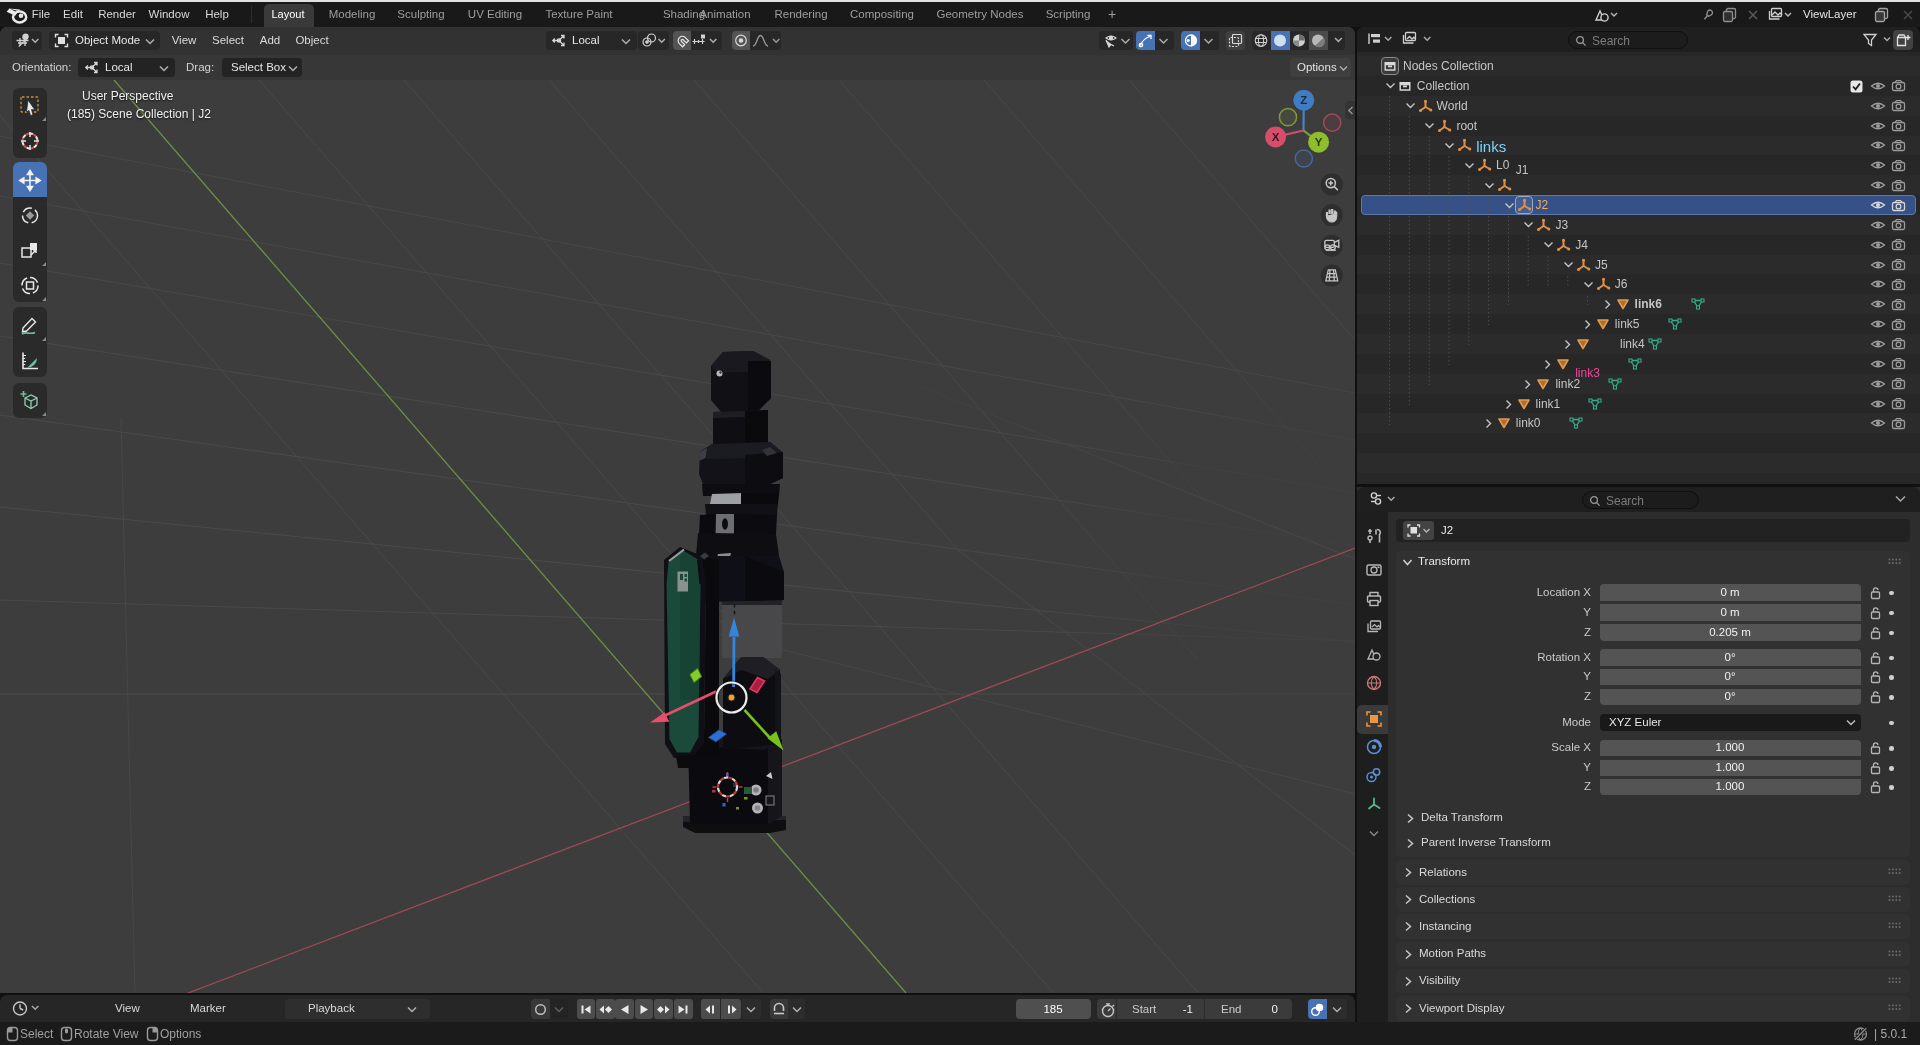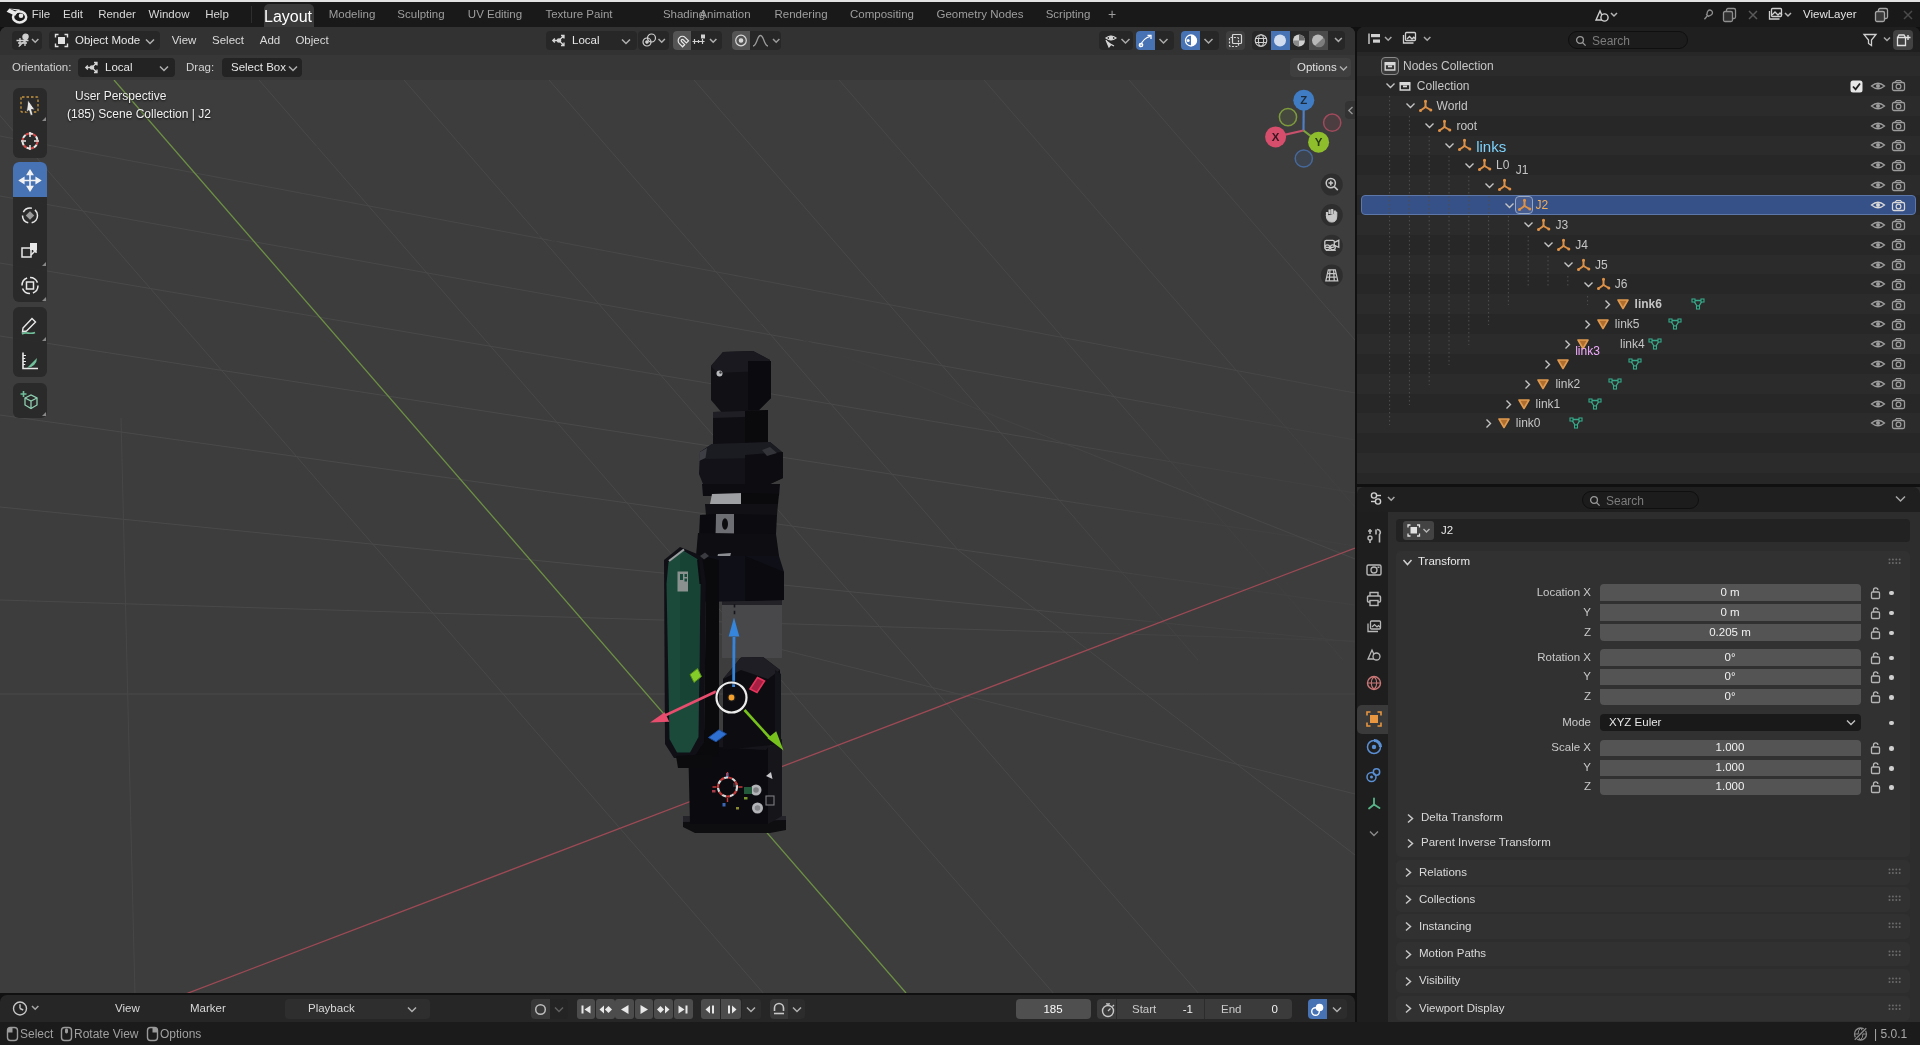--- a/index.html
+++ b/index.html
@@ -16,21 +16,21 @@
 <path d="M0.6,5.8 L9.2,9.8 L11.4,6.4 L3.4,2.6 Z" fill="#e9e9e9"></path>
 <path d="M2.8,2.6 L13.2,5.2 L13.8,3.4" fill="#e9e9e9"></path>
 </svg>
 <div class="txt" style="left:41px;top:8px;transform:translateX(-50%) translateZ(0);font-size:11.5px;color:#d8d8d8;">File</div>
 <div class="txt" style="left:73px;top:8px;transform:translateX(-50%) translateZ(0);font-size:11.5px;color:#d8d8d8;">Edit</div>
 <div class="txt" style="left:117px;top:8px;transform:translateX(-50%) translateZ(0);font-size:11.5px;color:#d8d8d8;">Render</div>
 <div class="txt" style="left:169px;top:8px;transform:translateX(-50%) translateZ(0);font-size:11.5px;color:#d8d8d8;">Window</div>
 <div class="txt" style="left:217px;top:8px;transform:translateX(-50%) translateZ(0);font-size:11.5px;color:#d8d8d8;">Help</div>
 <div class="ab" style="left:251px;top:6px;width:1px;height:17px;background:#2e2e2e;"></div>
 <div class="ab" style="left:264px;top:4px;width:50px;height:23px;background:#3a3a3a;border-radius:5px 5px 0 0;"></div>
-<div class="txt" style="left:288px;top:8px;transform:translateX(-50%) translateZ(0);font-size:16px;color:#ffffff;">Layout</div>
+<div class="txt" style="left:288px;top:8px;transform:translateX(-50%) translateZ(0);font-size:11px;color:#ffffff;">Layout</div>
 <div class="txt" style="left:352px;top:8px;transform:translateX(-50%) translateZ(0);font-size:11.5px;color:#9e9e9e;">Modeling</div>
 <div class="txt" style="left:421px;top:8px;transform:translateX(-50%) translateZ(0);font-size:11.5px;color:#9e9e9e;">Sculpting</div>
 <div class="txt" style="left:495px;top:8px;transform:translateX(-50%) translateZ(0);font-size:11.5px;color:#9e9e9e;">UV Editing</div>
 <div class="txt" style="left:579px;top:8px;transform:translateX(-50%) translateZ(0);font-size:11.5px;color:#9e9e9e;">Texture Paint</div>
 <div class="txt" style="left:655px;top:8px;transform:translateX(-50%) translateZ(0);font-size:11.5px;color:#9e9e9e;margin-left:29px;">Shading</div>
 <div class="txt" style="left:725px;top:8px;transform:translateX(-50%) translateZ(0);font-size:11.5px;color:#9e9e9e;">Animation</div>
 <div class="txt" style="left:801px;top:8px;transform:translateX(-50%) translateZ(0);font-size:11.5px;color:#9e9e9e;">Rendering</div>
 <div class="txt" style="left:882px;top:8px;transform:translateX(-50%) translateZ(0);font-size:11.5px;color:#9e9e9e;">Compositing</div>
 <div class="txt" style="left:980px;top:8px;transform:translateX(-50%) translateZ(0);font-size:11.5px;color:#9e9e9e;">Geometry Nodes</div>
 <div class="txt" style="left:1068px;top:8px;transform:translateX(-50%) translateZ(0);font-size:11.5px;color:#9e9e9e;">Scripting</div>
@@ -355,21 +355,21 @@
 <div class="ab" style="left:222px;top:57.5px;width:80px;height:19px;background:#232323;border-radius:4px;"></div>
 <div class="txt" style="left:231px;top:60.5px;font-size:11.5px;color:#e6e6e6;">Select Box</div>
 <svg class="ab" style="left:287px;top:64.5px;" width="12" height="8" viewBox="0 0 12 8">
     <path d="M2,1.5 l4,4 l4,-4" stroke="#b0b0b0" fill="none" stroke-width="1.5"></path>
   </svg>
 <div class="ab" style="left:1290px;top:57.5px;width:61px;height:19px;background:#3f3f3f;border-radius:4px;"></div>
 <div class="txt" style="left:1297px;top:60.5px;font-size:11.5px;color:#e2e2e2;">Options</div>
 <svg class="ab" style="left:1338px;top:64.5px;" width="11" height="8" viewBox="0 0 11 8">
     <path d="M2,1.5 l3.5,3.5 l3.5,-3.5" stroke="#b0b0b0" fill="none" stroke-width="1.4"></path>
   </svg>
-<div class="txt" style="left:75px;top:89px;font-size:12px;color:#f0f0f0;text-shadow:0 1px 2px rgba(0,0,0,.8);">User Perspective</div>
+<div class="txt" style="left:82px;top:89px;font-size:12px;color:#f0f0f0;text-shadow:0 1px 2px rgba(0,0,0,.8);">User Perspective</div>
 <div class="txt" style="left:67px;top:107px;font-size:12px;color:#f0f0f0;text-shadow:0 1px 2px rgba(0,0,0,.8);">(185) Scene Collection | J2</div>
 <div class="ab" style="left:13px;top:88px;width:34px;height:70px;background:rgba(40,40,40,0.9);border-radius:6px;"></div>
 <div class="ab" style="left:13px;top:162px;width:34px;height:140px;background:rgba(40,40,40,0.9);border-radius:6px;"></div>
 <div class="ab" style="left:13px;top:307px;width:34px;height:70px;background:rgba(40,40,40,0.9);border-radius:6px;"></div>
 <div class="ab" style="left:13px;top:383px;width:34px;height:35px;background:rgba(40,40,40,0.9);border-radius:6px;"></div>
 <div class="ab" style="left:13px;top:162px;width:34px;height:35px;background:#4772b3;border-radius:6px 6px 0 0;"></div>
 <svg class="ab" style="left:18px;top:94px;" width="24" height="23" viewBox="0 0 24 23">
     <g fill="none" stroke="#c8973f" stroke-width="1.3" stroke-dasharray="2.5 2">
       <rect x="3" y="3" width="17" height="15" rx="1"></rect>
     </g>
@@ -879,21 +879,21 @@
     <rect x="1.5" y="3.5" width="12" height="8" rx="1.5" fill="none" stroke="#9c9c9c" stroke-width="1.3"></rect>
     <circle cx="7.5" cy="7.5" r="2.4" fill="none" stroke="#9c9c9c" stroke-width="1.2"></circle>
     <path d="M4,3.5 L5.5,1.5 h4 L11,3.5" fill="none" stroke="#9c9c9c" stroke-width="1.2"></path>
   </svg>
 <svg class="ab" style="left:1544.2px;top:358.8px;" width="8" height="11" viewBox="0 0 8 11">
     <path d="M1.5,1.5 l4,4 l-4,4" stroke="#c4c4c4" fill="none" stroke-width="1.4"></path>
   </svg>
 <svg class="ab" style="left:1556.2px;top:356.8px;" width="14" height="14" viewBox="0 0 14 14">
 <path d="M2,3 H12 L7,11.5 Z" fill="#b06e2e" stroke="#e09a50" stroke-width="1.6" stroke-linejoin="round"></path>
   </svg>
-<div class="txt" style="left:1575.2px;top:344px;font-size:12px;color:#f0abfc;">link3</div>
+<div class="txt" style="left:1575.2px;top:366px;font-size:12px;color:#ec4899;">link3</div>
 <svg class="ab" style="left:1628.0px;top:356.8px;" width="14" height="14" viewBox="0 0 14 14">
 <path d="M2.5,3.5 H11.5 L7,10.5 Z" fill="none" stroke="#3aa98a" stroke-width="1.3"></path>
 <g fill="#0f2a22" stroke="#3aa98a" stroke-width="1.1">
       <rect x="1" y="2" width="3" height="3"></rect>
       <rect x="10" y="2" width="3" height="3"></rect>
       <rect x="5.5" y="9" width="3" height="3"></rect>
     </g>
   </svg>
 <svg class="ab" style="left:1870px;top:357.8px;" width="16" height="12" viewBox="0 0 16 12">
     <path d="M1.5,6 Q8,0.5 14.5,6 Q8,11.5 1.5,6 Z" fill="none" stroke="#9c9c9c" stroke-width="1.3"></path>

